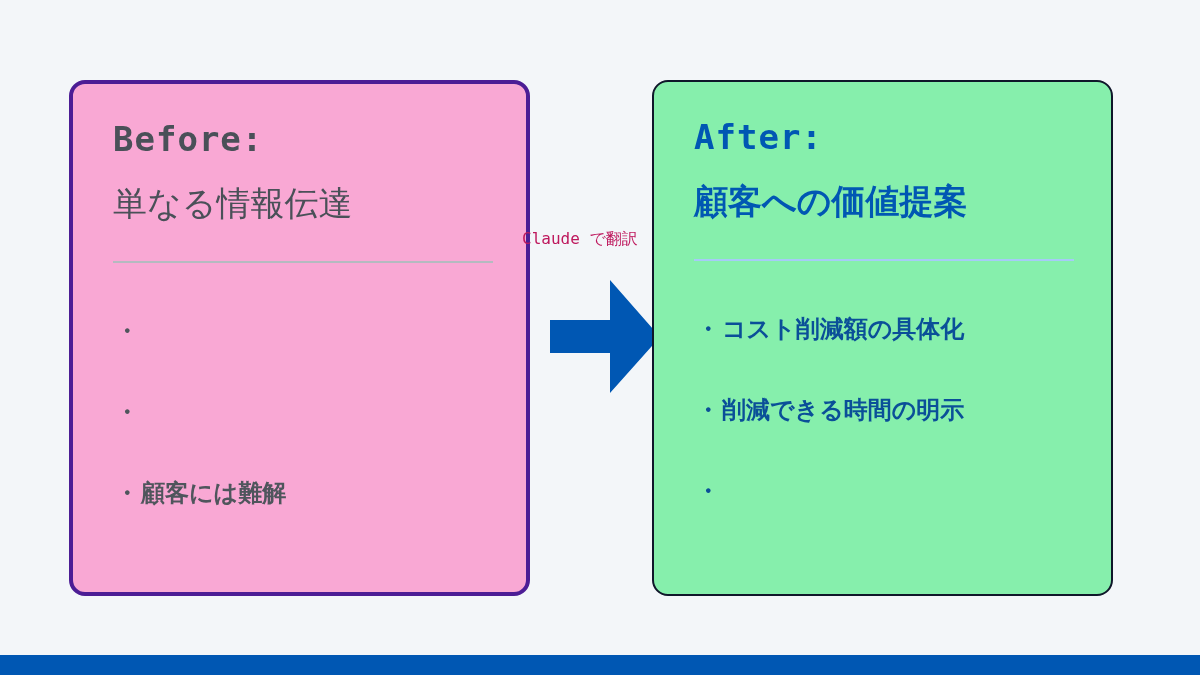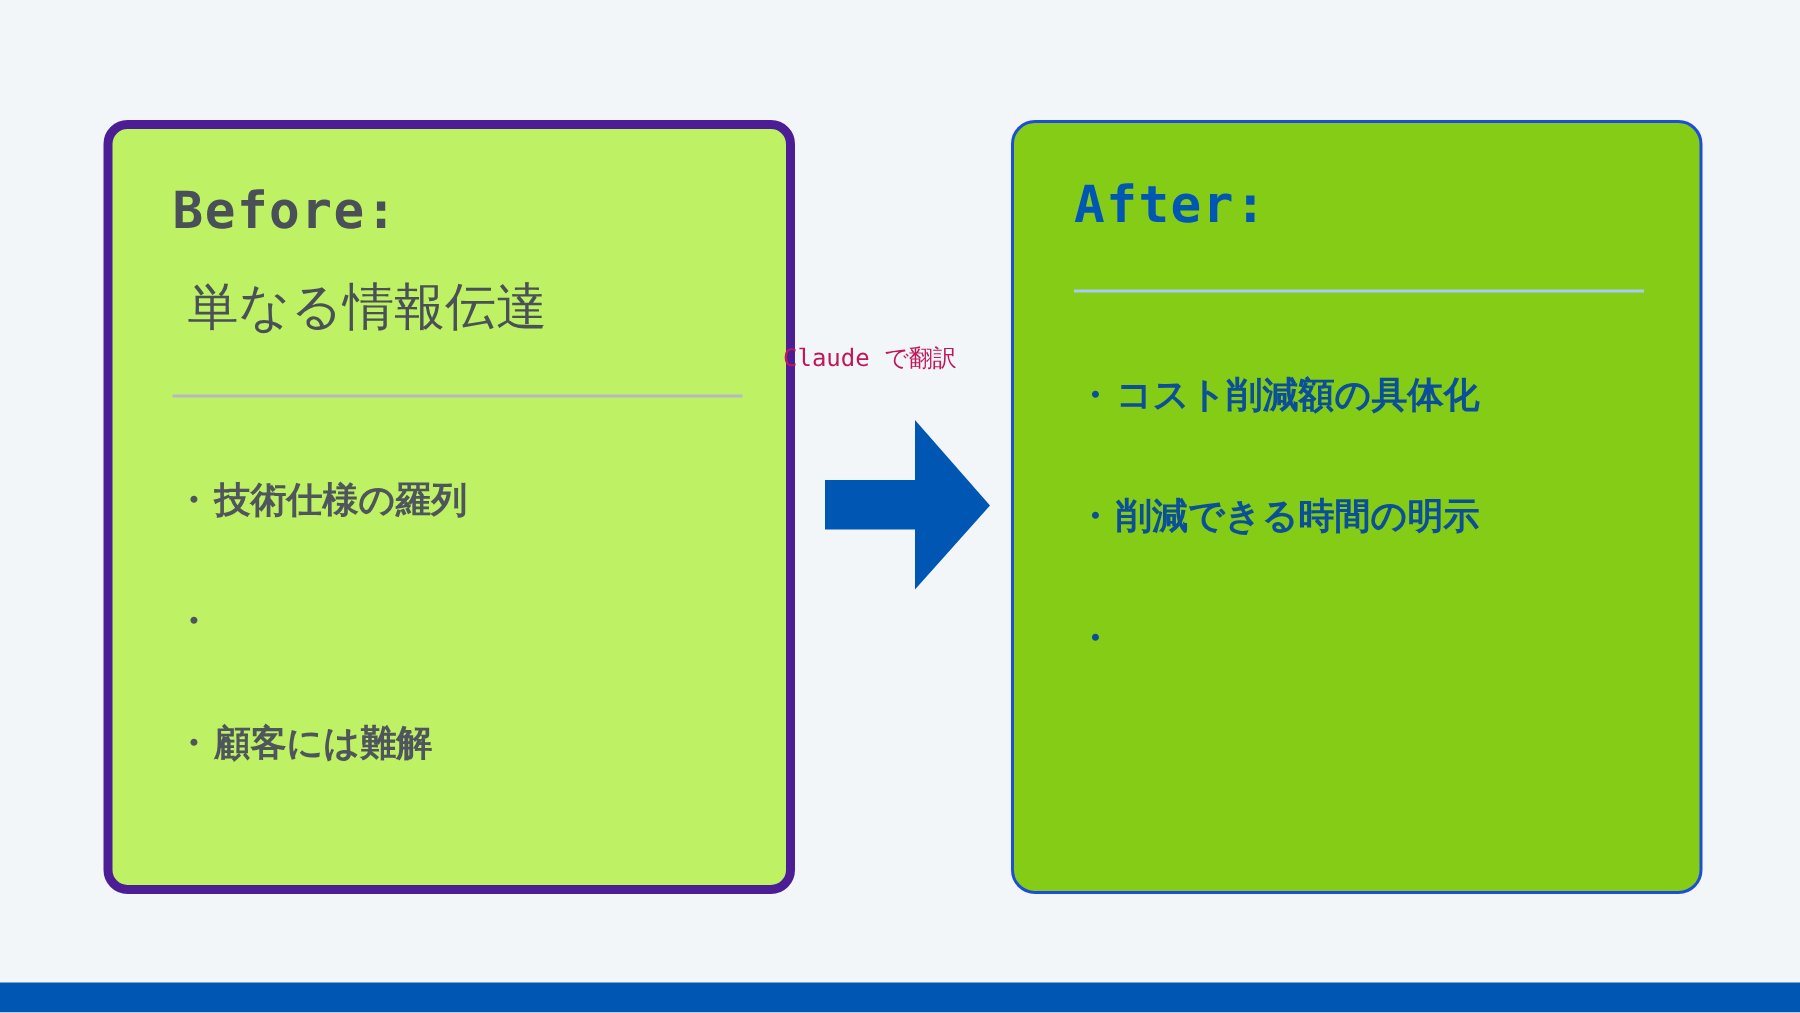--- a/index.html
+++ b/index.html
@@ -12,47 +12,46 @@
     .card {
       position: absolute;
       top: 80px;
       width: 461px;
       height: 516px;
       border-radius: 16px;
       padding: 30px 40px;
     }
     .card.before {
       left: 69px;
-      background: #bef264;
-      border: 6px solid #4c1d95;
+      background: #f9a8d4;
+      border: 4px solid #4c1d95;
       color: #4a5058;
       z-index: 1;
     }
     .card.after {
-      left: 674px;
-      background: #84cc16;
-      border: 2px solid #1d4ed8;
+      left: 652px;
+      background: #86efac;
+      border: 2px solid #0f172a;
       color: #0a4f98;
       z-index: 3;
     }
     .card .label {
       font-family: "DejaVu Sans Mono", "Liberation Mono", monospace;
       font-size: 34px;
       font-weight: bold;
       line-height: 44px;
       letter-spacing: 1px;
       margin-top: 3px;
     }
     .card.after .label { color: #0057b3; }
     .card .heading {
       font-size: 34px;
       line-height: 48px;
       margin-top: 18px;
       font-weight: normal;
-      margin-left: 10px;
     }
     .card.after .heading { color: #0057b3; font-weight: bold; }
     .card .divider {
       margin-top: 34px;
       height: 2px;
       width: 380px;
     }
     .card.before .divider { background: #b5bac0; }
     .card.after .divider { background: #a6cbf7; }
     .card ul {
@@ -105,40 +104,40 @@
 </head>
 <body>
 
 <div class="card before">
   <div class="label">Before:</div>
   <div class="heading">単なる情報伝達</div>
   <div class="divider"></div>
   <ul>
     <li>
       <span class="bullet">・</span>
-      <span>技術仕様の羅列</span>
     </li>
     <li>
       <span class="bullet">・</span>
     </li>
     <li>
       <span class="bullet">・</span>
       <span>顧客には難解</span>
     </li>
   </ul>
 </div>
 
 <div class="translate-label">Claude で翻訳</div>
 
 <svg class="arrow" viewBox="0 0 112 114" xmlns="http://www.w3.org/2000/svg">
   <polygon points="0,40 60,40 60,0 110,57 60,113 60,73 0,73" fill="#0057b3"></polygon>
 </svg>
 
 <div class="card after">
   <div class="label">After:</div>
+  <div class="heading">顧客への価値提案</div>
   <div class="divider"></div>
   <ul>
     <li>
       <span class="bullet">・</span>
       <span>コスト削減額の具体化</span>
     </li>
     <li>
       <span class="bullet">・</span>
       <span>削減できる時間の明示</span>
     </li>

